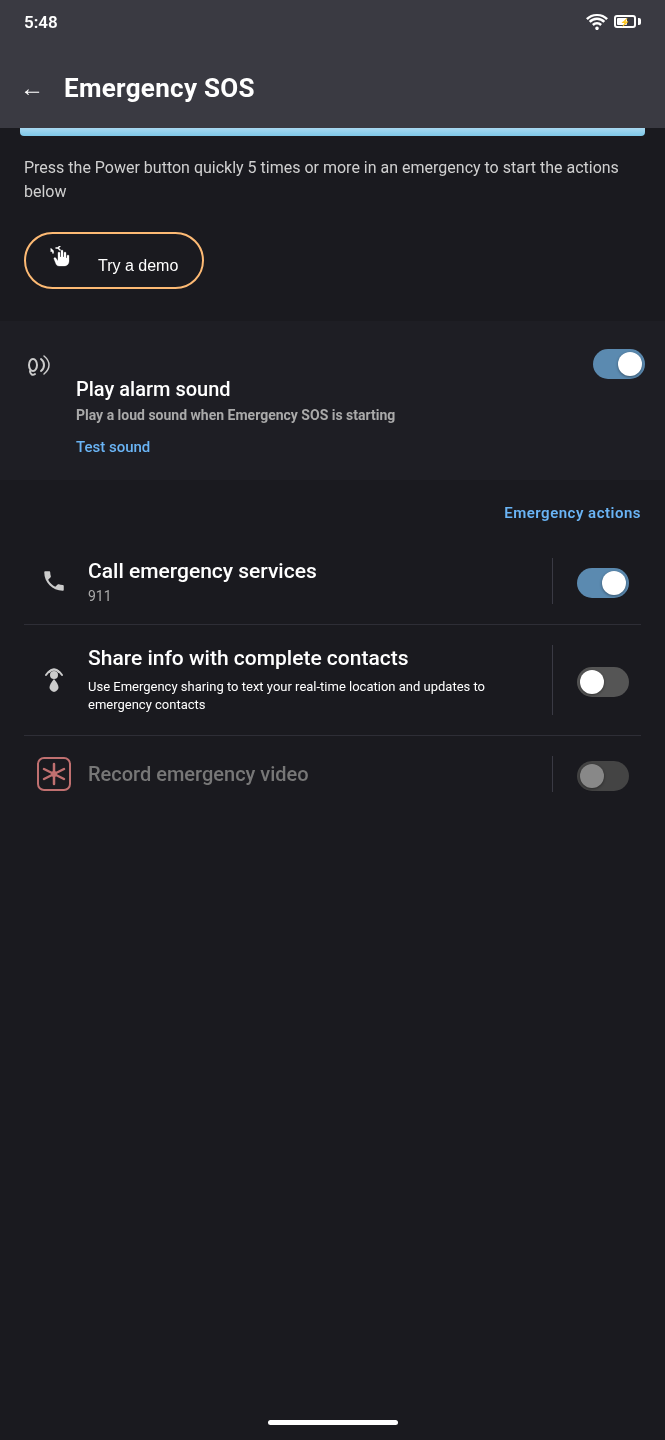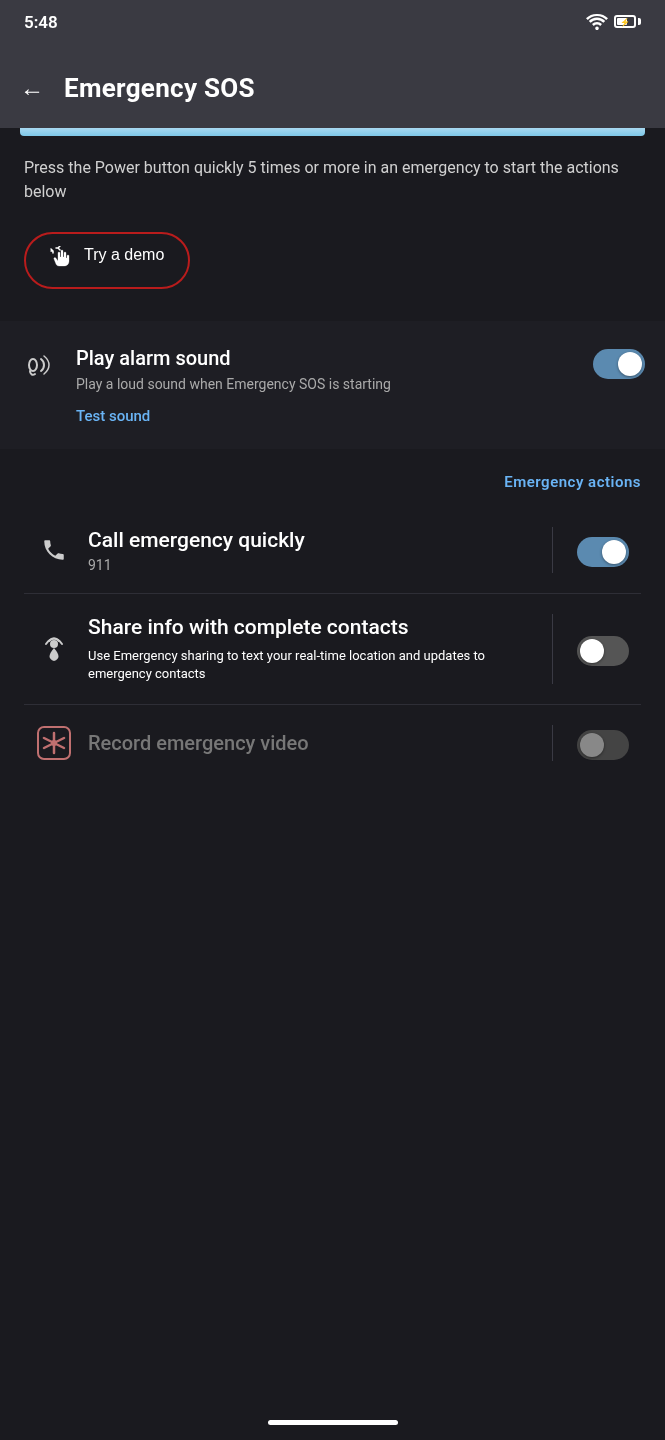--- a/index.html
+++ b/index.html
@@ -73,23 +73,23 @@
       color: #d0d0d0;
       line-height: 1.5;
     }
 
     
     .demo-button-wrap {
       padding: 12px 24px 32px 24px;
     }
     .demo-button {
       display: inline-flex;
-      align-items: flex-start;
-      gap: 10px;
-      border: 2px solid #b91c1c;
+      align-items: flex-end;
+      gap: 24px;
+      border: 2px solid #fdba74;
       border-radius: 30px;
       padding: 12px 24px;
       background: transparent;
       color: #ffffff;
       font-size: 16px;
       font-weight: 500;
       cursor: pointer;
     }
     .demo-icon {
       font-size: 20px;
@@ -119,26 +119,28 @@
       justify-content: center;
     }
     .setting-content {
       flex: 1;
     }
     .setting-title {
       font-size: 20px;
       font-weight: 500;
       color: #ffffff;
       line-height: 1.3;
+      margin-top: 31px;
     }
     .setting-subtitle {
       font-size: 14px;
       color: #aaaaaa;
       margin-top: 4px;
       line-height: 1.4;
+      font-weight: bold;
     }
     .test-sound-link {
       display: inline-block;
       margin-top: 12px;
       margin-bottom: 16px;
       font-size: 15px;
       color: #6ab4f5;
       font-weight: 500;
       cursor: pointer;
     }
@@ -339,21 +341,21 @@
 <div class="section-header">Emergency actions</div>
 
 <div style="padding: 0 16px;">
   <div class="action-row">
     <div class="action-icon">
       <svg width="26" height="26" viewBox="0 0 24 24" fill="#ccc">
         <path d="M6.6 10.8c1.4 2.8 3.8 5.1 6.6 6.6l2.2-2.2c.3-.3.7-.4 1-.2 1.1.4 2.3.6 3.6.6.6 0 1 .4 1 1V20c0 .6-.4 1-1 1-9.4 0-17-7.6-17-17 0-.6.4-1 1-1h3.5c.6 0 1 .4 1 1 0 1.3.2 2.5.6 3.6.1.3 0 .7-.2 1L6.6 10.8z"></path>
       </svg>
     </div>
     <div class="action-content">
-      <div class="action-title">Call emergency quickly</div>
+      <div class="action-title">Call emergency services</div>
       <div class="action-subtitle">911</div>
     </div>
     <div class="vertical-divider"></div>
     <div class="toggle-wrap">
       <div class="toggle on">
         <div class="toggle-thumb"></div>
       </div>
     </div>
   </div>
 </div>

